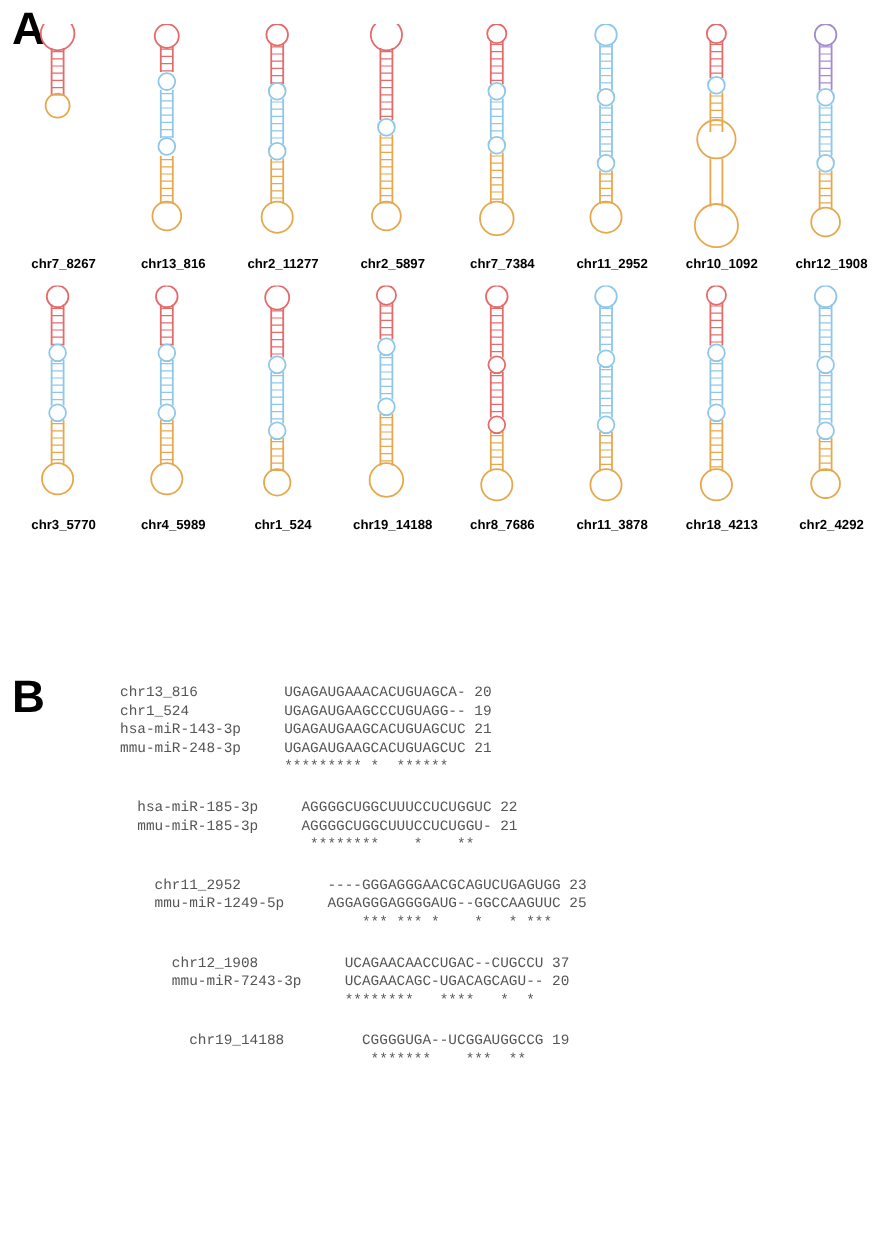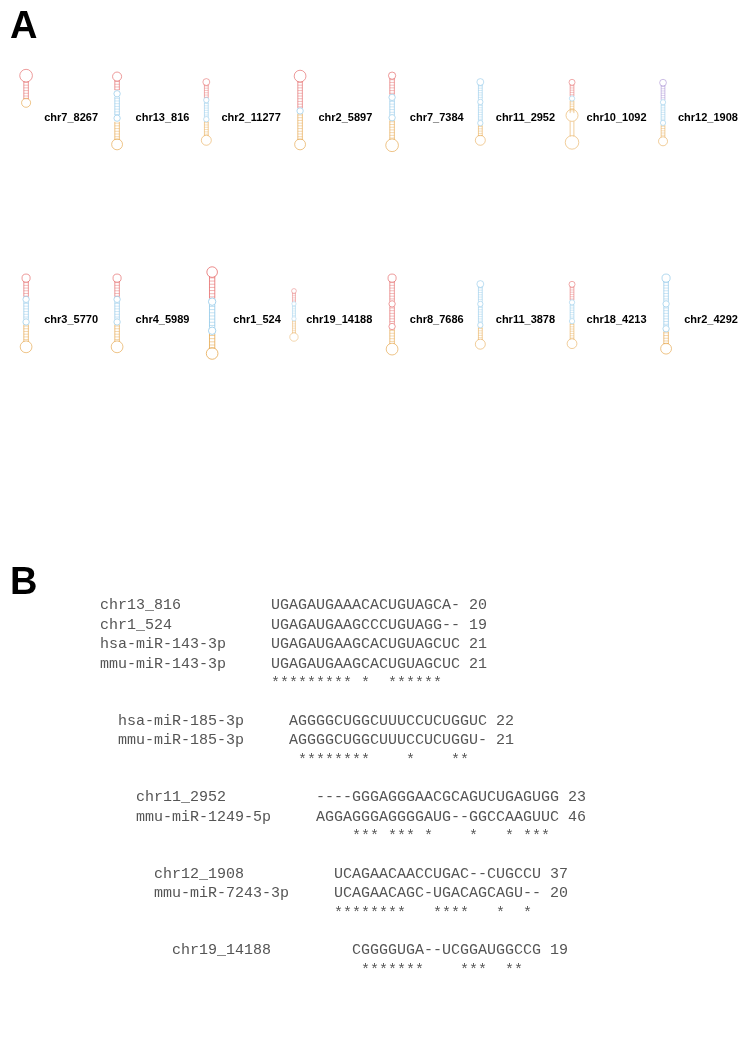--- a/index.html
+++ b/index.html
@@ -27,43 +27,42 @@
       width: 730px;
     }
     .struct-row {
       display: flex;
       justify-content: space-between;
       margin-bottom: 12px;
     }
     .struct-cell {
       width: 90px;
       display: flex;
-      flex-direction: row;
-      align-items: center;
+      flex-direction: column;
     }
     .struct-svg {
       width: 80px;
       height: 190px;
     }
     .struct-label {
       font-size: 11px;
       font-weight: bold;
       color: #000;
       text-align: center;
       margin-top: 4px;
       white-space: nowrap;
     }
 
     
     .alignments {
       position: absolute;
-      top: 596px;
+      top: 570px;
       left: 100px;
       font-family: "Courier New", monospace;
-      font-size: 15px;
+      font-size: 12px;
       color: #555;
       line-height: 1.3;
     }
     .align-block {
       margin-bottom: 18px;
     }
     .align-row {
       white-space: pre;
     }
   </style>
@@ -615,31 +614,31 @@
         <div class="struct-label">chr2_4292</div>
       </div>
     </div>
 </div>
 
 <div class="alignments" id="alignments">
     <div class="align-block">
       <div class="align-row">chr13_816          UGAGAUGAAACACUGUAGCA- 20</div>
       <div class="align-row">chr1_524           UGAGAUGAAGCCCUGUAGG-- 19</div>
       <div class="align-row">hsa-miR-143-3p     UGAGAUGAAGCACUGUAGCUC 21</div>
-      <div class="align-row">mmu-miR-143-3p     UGAGAUGAAGCACUGUAGCUC 21</div>
+      <div class="align-row">mmu-miR-248-3p     UGAGAUGAAGCACUGUAGCUC 21</div>
       <div class="align-row">                   ********* *  ******</div>
     </div>
     <div class="align-block">
       <div class="align-row">  hsa-miR-185-3p     AGGGGCUGGCUUUCCUCUGGUC 22</div>
       <div class="align-row">  mmu-miR-185-3p     AGGGGCUGGCUUUCCUCUGGU- 21</div>
       <div class="align-row">                      ********    *    **</div>
     </div>
     <div class="align-block">
       <div class="align-row">    chr11_2952          ----GGGAGGGAACGCAGUCUGAGUGG 23</div>
-      <div class="align-row">    mmu-miR-1249-5p     AGGAGGGAGGGGAUG--GGCCAAGUUC 46</div>
+      <div class="align-row">    mmu-miR-1249-5p     AGGAGGGAGGGGAUG--GGCCAAGUUC 25</div>
       <div class="align-row">                            *** *** *    *   * ***</div>
     </div>
     <div class="align-block">
       <div class="align-row">      chr12_1908          UCAGAACAACCUGAC--CUGCCU 37</div>
       <div class="align-row">      mmu-miR-7243-3p     UCAGAACAGC-UGACAGCAGU-- 20</div>
       <div class="align-row">                          ********   ****   *  *</div>
     </div>
     <div class="align-block">
       <div class="align-row">        chr19_14188         CGGGGUGA--UCGGAUGGCCG 19</div>
       <div class="align-row">                             *******    ***  **</div>

